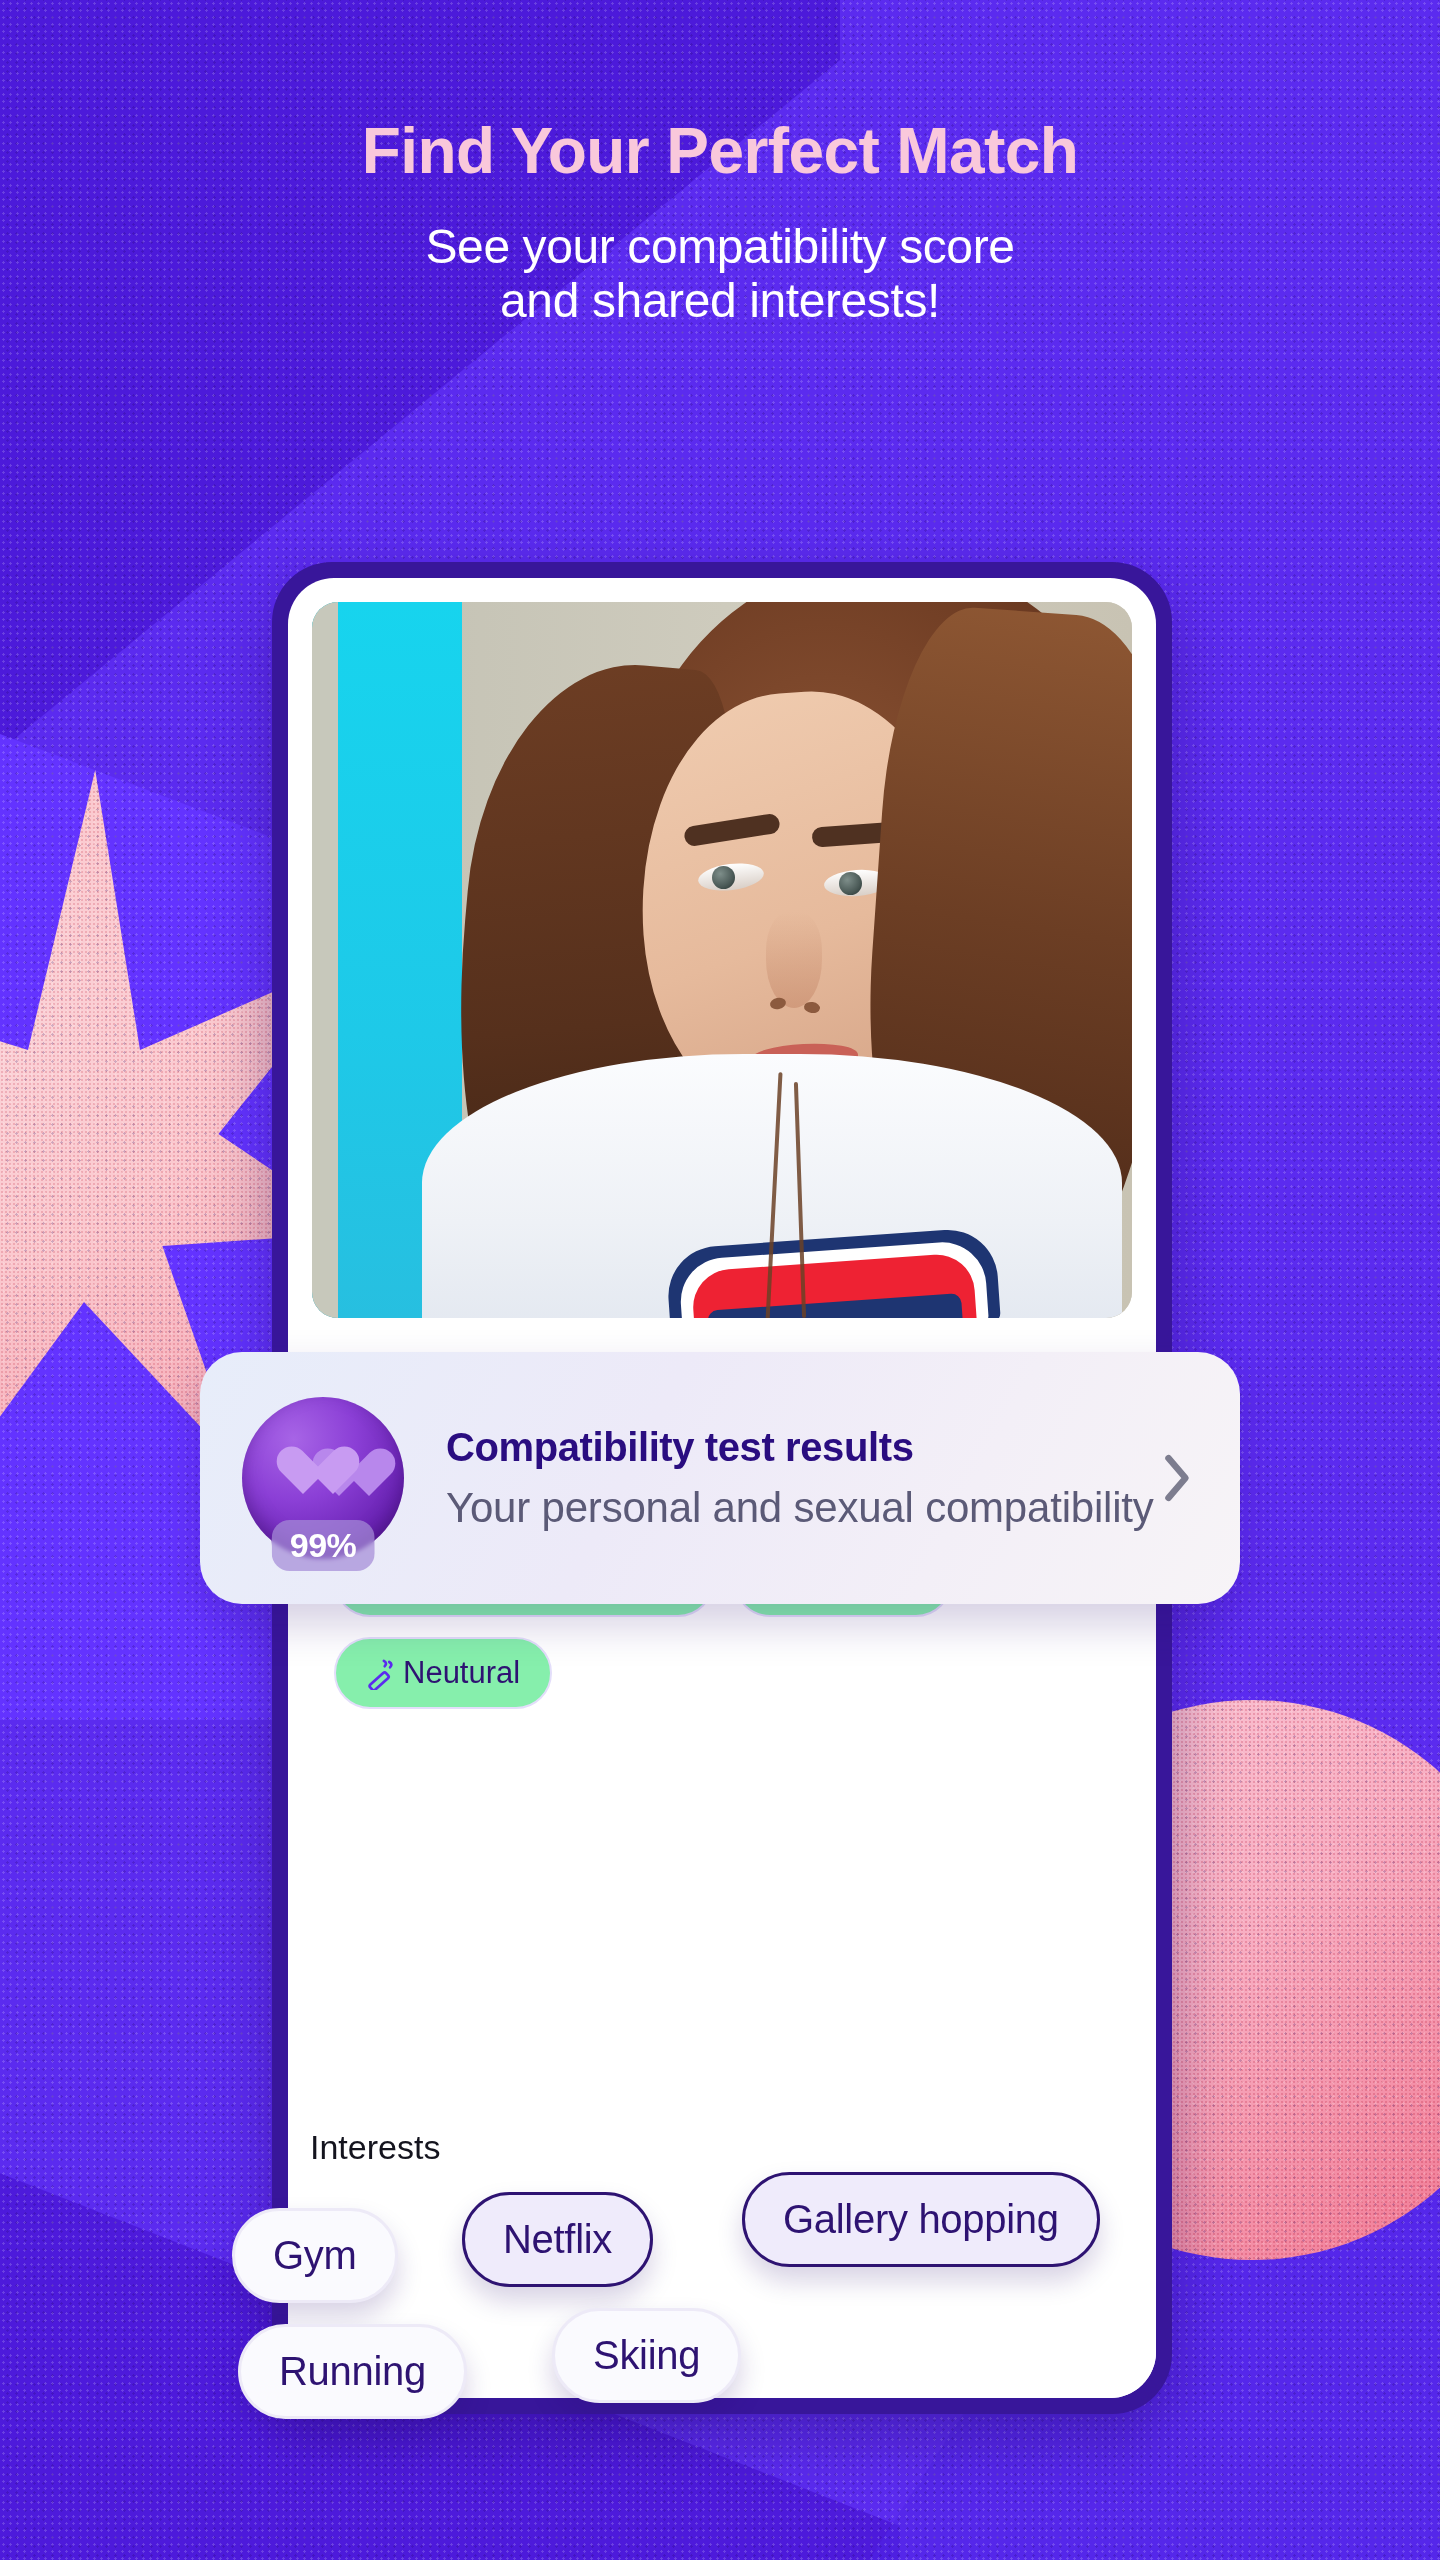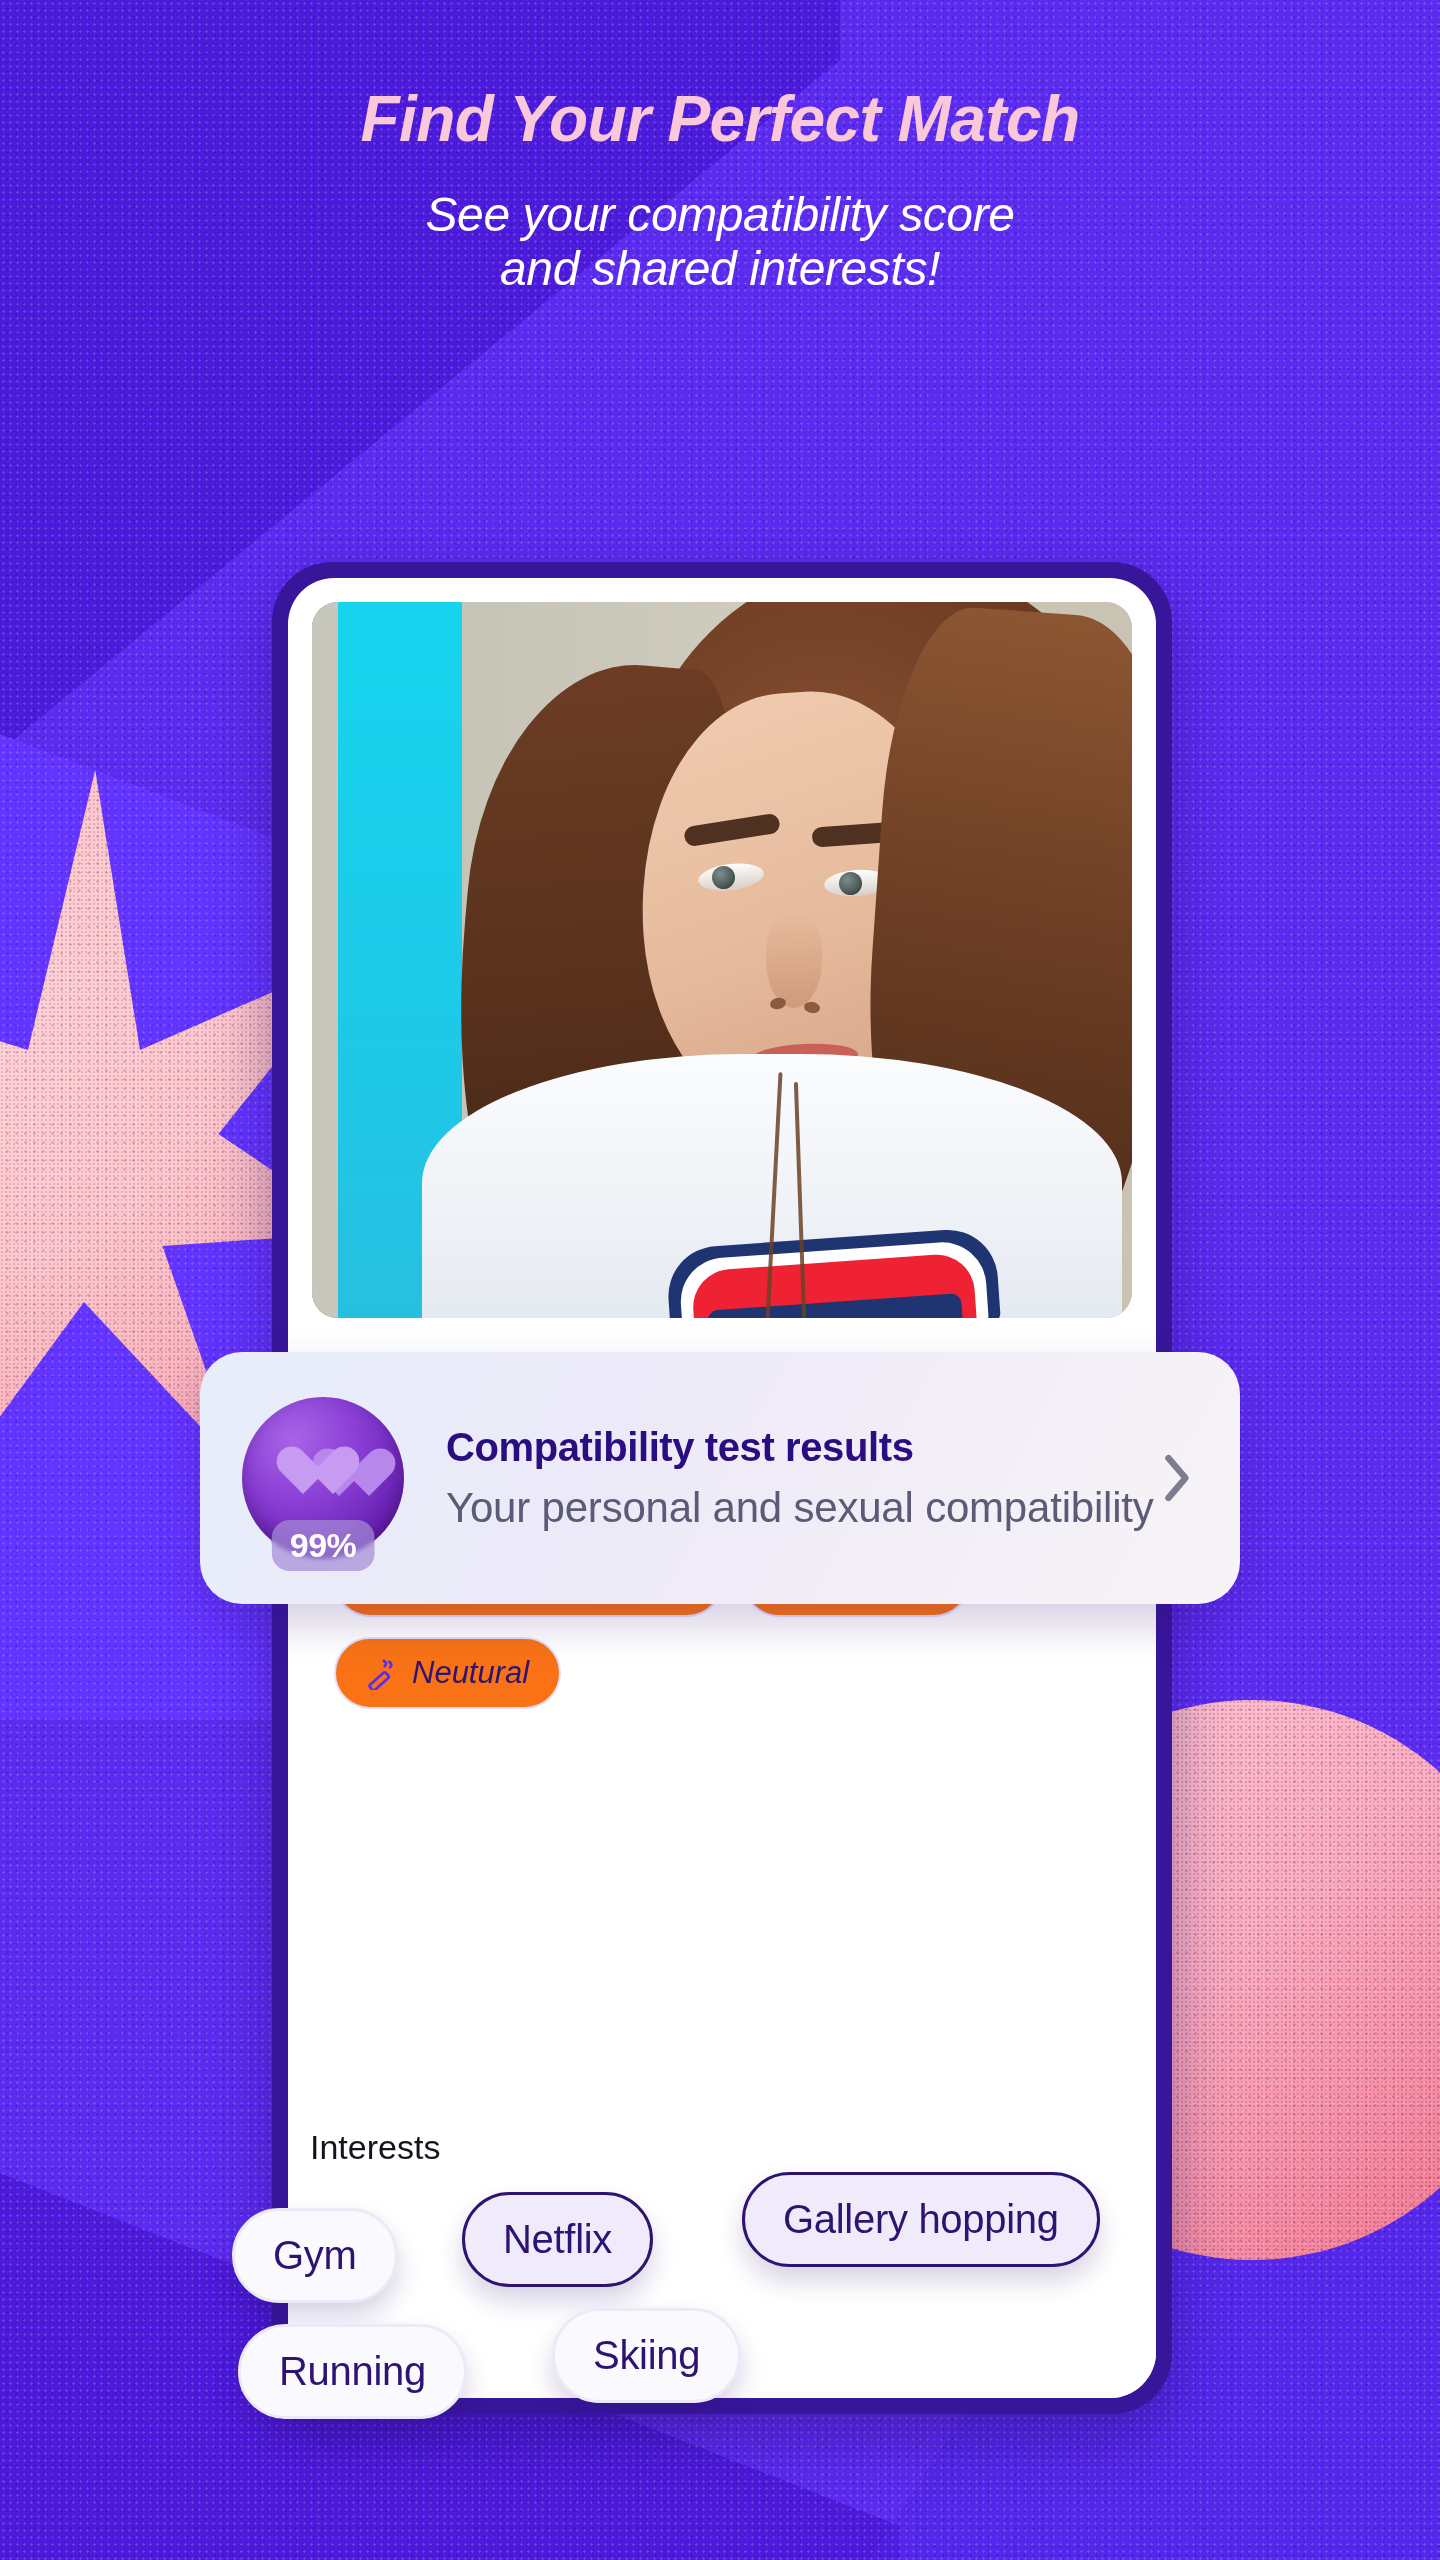--- a/index.html
+++ b/index.html
@@ -75,21 +75,21 @@
     background-size:7px 7px;
   }
   .noise-dark {
     position:absolute; inset:0; pointer-events:none;
     background-image:radial-gradient(rgba(30,0,90,.20) 1px, transparent 1.3px);
     background-size:9px 9px;
     background-position:3px 4px;
   }
 
   
-  .header { position:absolute; top:0; left:0; right:0; text-align:center; padding-top:86px; z-index:6;font-style:italic; }
+  .header { position:absolute; top:0; left:0; right:0; text-align:center; padding-top:118px; z-index:6; }
   .headline {
     font-size:64px; font-weight:bold; color:#F9C8DB; letter-spacing:-.6px; line-height:1.06;
   }
   .subheadline {
     margin-top:34px; font-size:48px; font-weight:400; color:#FFFFFF;
     line-height:1.12; letter-spacing:-.4px;
   }
 
   
   .phone {
@@ -180,24 +180,24 @@
   .ph-strand{position:absolute;width:4px;background:#6B4126;border-radius:3px;opacity:.85;}
 
   
   .panel {
     position:absolute; left:0; right:0; top:760px; bottom:0;
     background:#FFFFFF; padding:48px 46px 0 46px;
   }
   .section-title { font-size:34px; font-weight:bold; color:#14141E; letter-spacing:-.2px; }
   .chips { display:flex; flex-wrap:wrap; gap:20px; margin-top:28px; }
   .chip {
-    display:inline-flex; align-items:center; gap:12px;
-    background:#f97316; border:2px solid #E3DEFA;
+    display:inline-flex; align-items:center; gap:3px;
+    background:#86efac; border:2px solid #E3DEFA;
     border-radius:999px; padding:16px 30px;
-    font-size:31px; color:#2E1372; white-space:nowrap;font-style:italic;
+    font-size:31px; color:#2E1372; white-space:nowrap;
   }
   .chip svg { display:block; flex:none; }
 
   
   .compat-card {
     position:absolute; left:200px; top:1352px; width:1040px; height:252px;
     background:linear-gradient(118deg,#E7EDFA 0%,#EDEAF8 42%,#F3EFF7 72%,#F7F4F7 100%);
     border-radius:42px; z-index:8;
     box-shadow:0 20px 44px rgba(40,10,110,.20);
     display:flex; align-items:center; padding:0 46px 0 42px;

